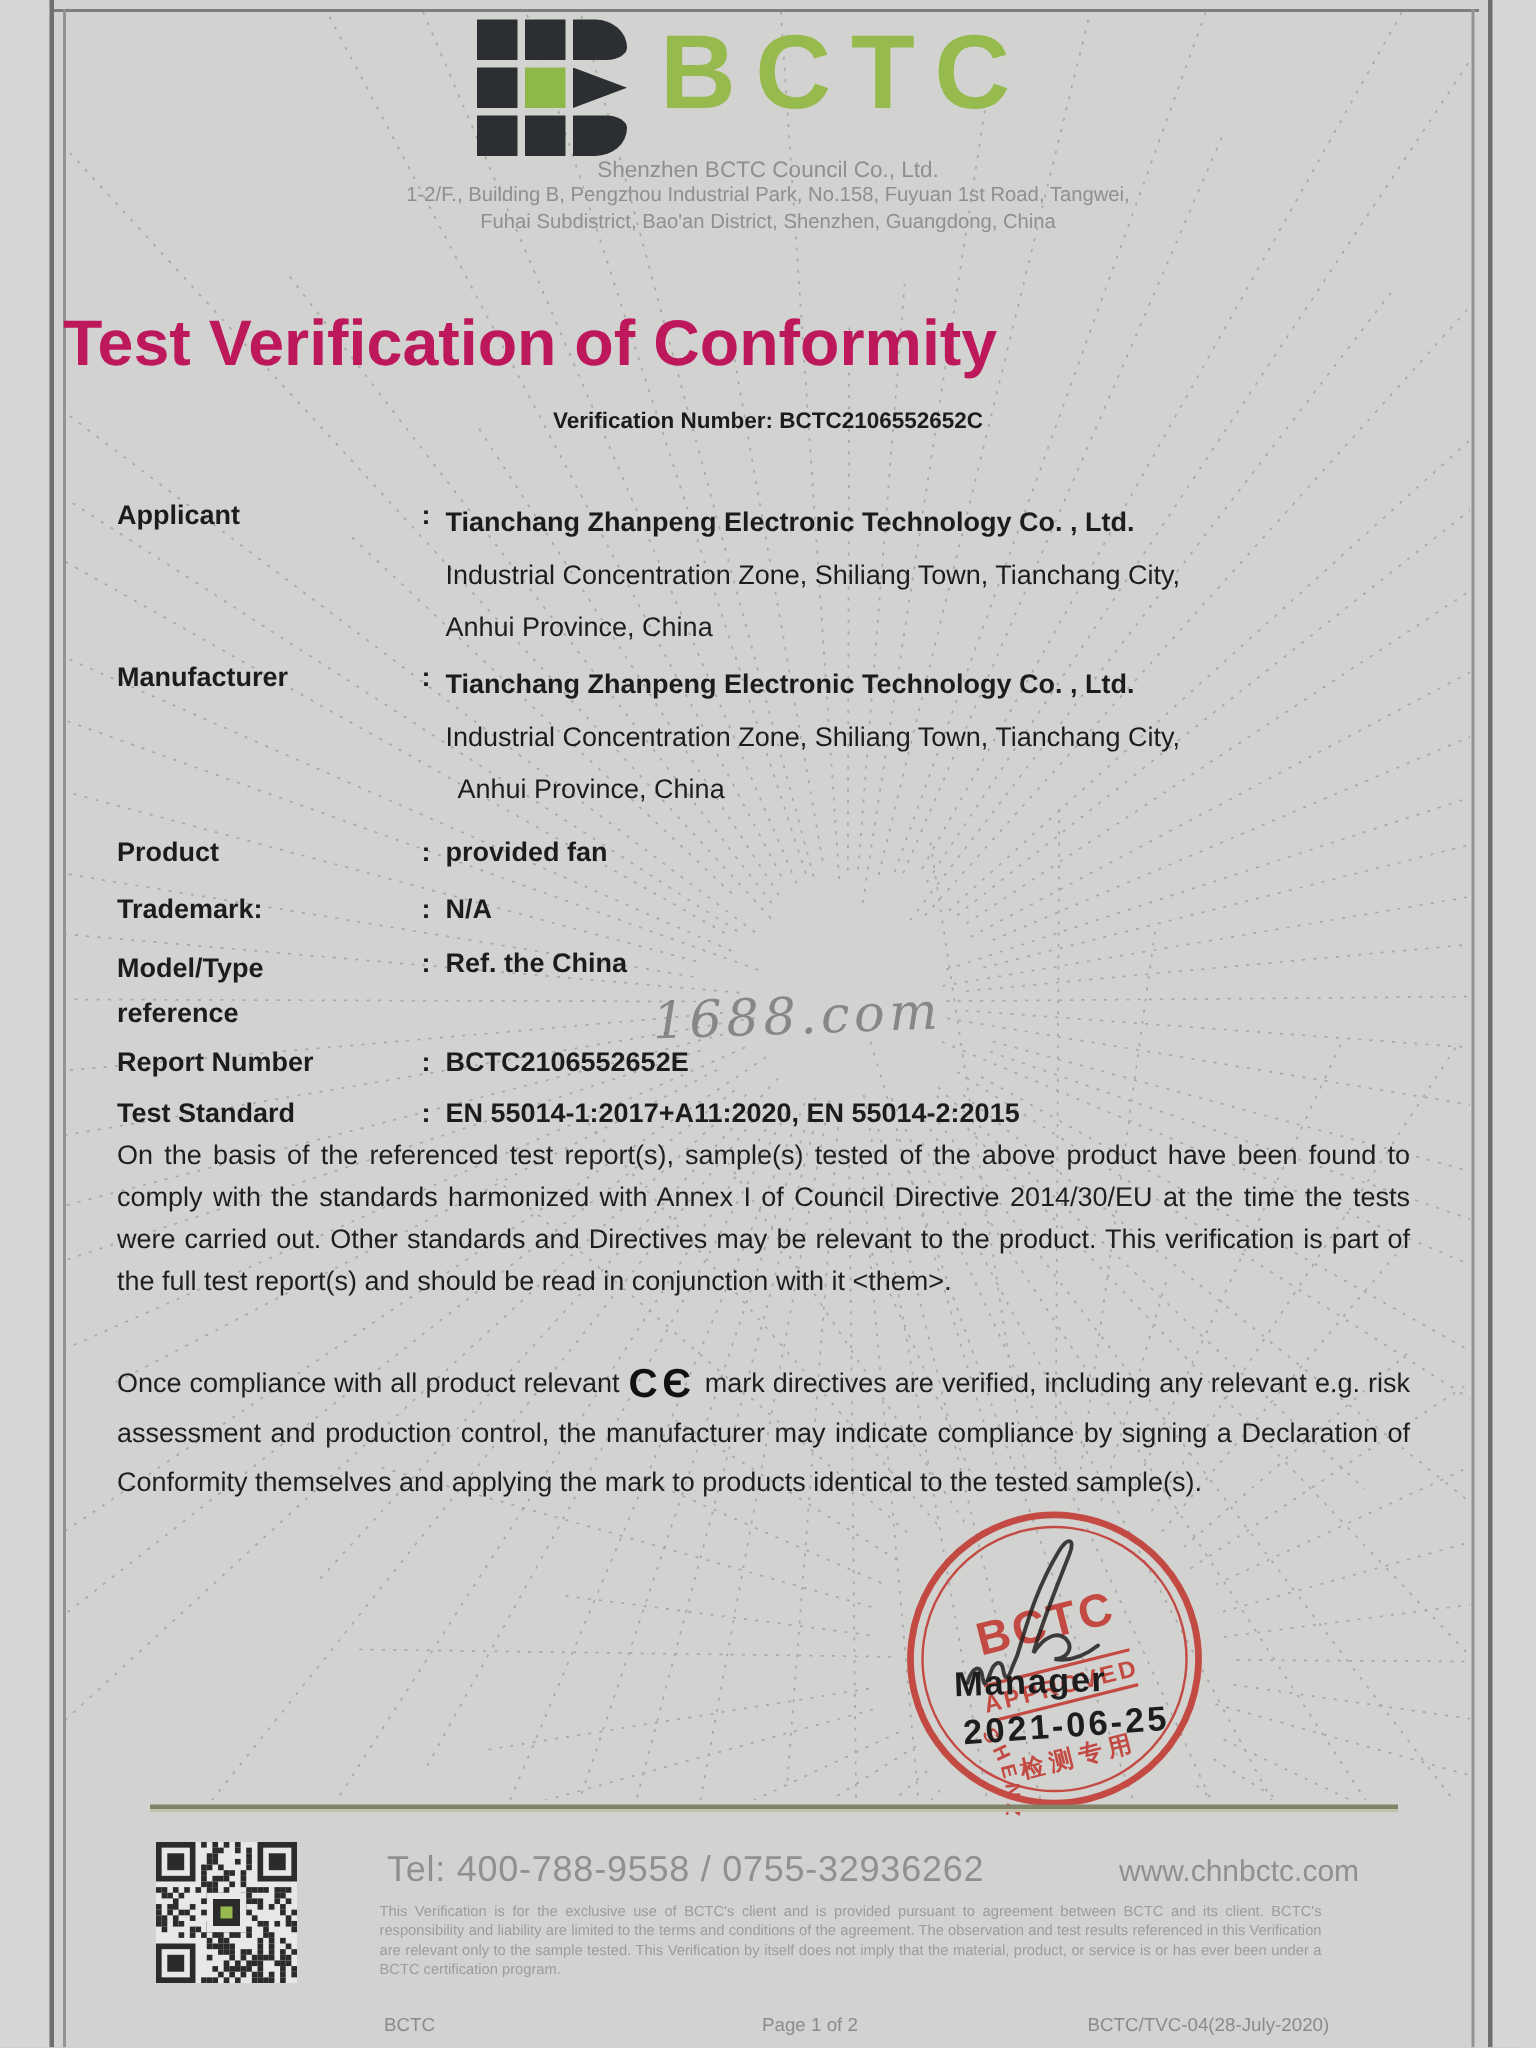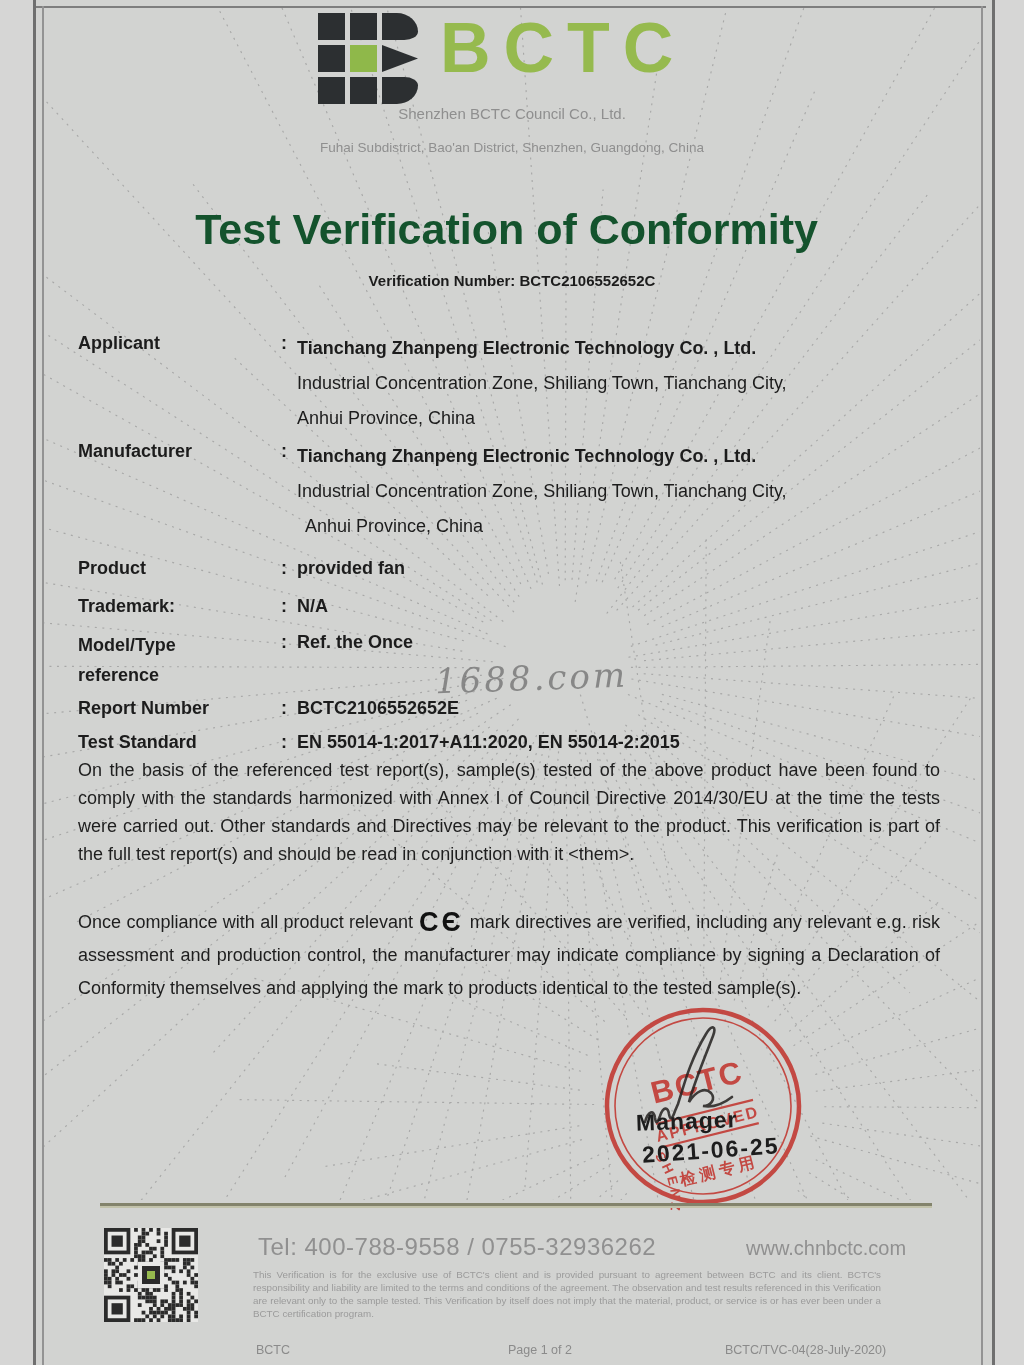--- a/index.html
+++ b/index.html
@@ -21,22 +21,22 @@
   #logo-mark .sq.r1{border-radius:0 85% 55% 0 / 0 100% 45% 0;}
   #logo-mark .sq.r2{clip-path:polygon(0 0,100% 50%,0 100%);}
   #logo-mark .sq.r3{border-radius:0 55% 85% 0 / 0 45% 100% 0;}
   #logo-word{left:440px;top:8px;width:290px;font-size:70px;font-weight:bold;
     letter-spacing:13px;color:#96ba4e;}
   .hdr-line{left:42px;width:940px;text-align:center;color:#8f8f8f;}
   #hdr-company{top:105px;font-size:15px;}
   #hdr-addr1{top:122px;font-size:13.5px;}
   #hdr-addr2{top:140px;font-size:13.5px;}
   
-  #doc-title{left:42px;top:205px;width:776px;text-align:right;font-size:43px;
-    font-weight:bold;color:#14532d;}
+  #doc-title{left:42px;top:205px;width:776px;text-align:left;font-size:43px;
+    font-weight:bold;color:#be185d;}
   #verif-num{left:42px;top:272px;width:940px;text-align:center;font-size:15px;
     font-weight:bold;color:#1c1c1c;}
   
   #fields{left:78px;top:331px;width:862px;color:#1c1c1c;}
   .frow{display:flex;align-items:flex-start;}
   .frow .lbl{width:203px;flex:0 0 203px;font-size:18px;font-weight:bold;line-height:24px;}
   .frow .col{width:16px;flex:0 0 16px;font-size:18px;font-weight:bold;line-height:24px;}
   .frow .val{flex:1;font-size:18px;line-height:24px;}
   .frow .val .l0{font-weight:bold;}
   .frow.multi .val div{line-height:35px;}
@@ -219,20 +219,21 @@
       <div class="sq r1"></div>
     <div class="sq"></div>
       <div class="sq green"></div>
       <div class="sq r2"></div>
     <div class="sq"></div>
       <div class="sq"></div>
       <div class="sq r3"></div>
   </div>
   <div id="logo-word" class="abs">BCTC</div>
   <div id="hdr-company" class="abs hdr-line">Shenzhen BCTC Council Co., Ltd.</div>
+  <div id="hdr-addr1" class="abs hdr-line">1-2/F., Building B, Pengzhou Industrial Park, No.158, Fuyuan 1st Road, Tangwei,</div>
   <div id="hdr-addr2" class="abs hdr-line">Fuhai Subdistrict, Bao'an District, Shenzhen, Guangdong, China</div>
 
   <div id="doc-title" class="abs">Test Verification of Conformity</div>
   <div id="verif-num" class="abs">Verification Number: BCTC2106552652C</div>
 
   <div id="fields" class="abs">
     <div class="frow multi f0">
       <div class="lbl">Applicant</div>
       <div class="col">:</div>
       <div class="val">
@@ -256,21 +257,21 @@
       <div class="val"><span class="l0">provided fan</span></div>
     </div>
     <div class="frow f3">
       <div class="lbl">Trademark:</div>
       <div class="col">:</div>
       <div class="val"><span class="l0">N/A</span></div>
     </div>
     <div class="frow center f4">
       <div class="lbl">Model/Type reference</div>
       <div class="col" style="margin-left:83px;">:</div>
-      <div class="val"><span class="l0">Ref. the Once</span></div>
+      <div class="val"><span class="l0">Ref. the China</span></div>
     </div>
     <div class="frow f5">
       <div class="lbl">Report Number</div>
       <div class="col">:</div>
       <div class="val"><span class="l0">BCTC2106552652E</span></div>
     </div>
     <div class="frow f6">
       <div class="lbl">Test Standard</div>
       <div class="col">:</div>
       <div class="val"><span class="l0">EN 55014-1:2017+A11:2020, EN 55014-2:2015</span></div>

